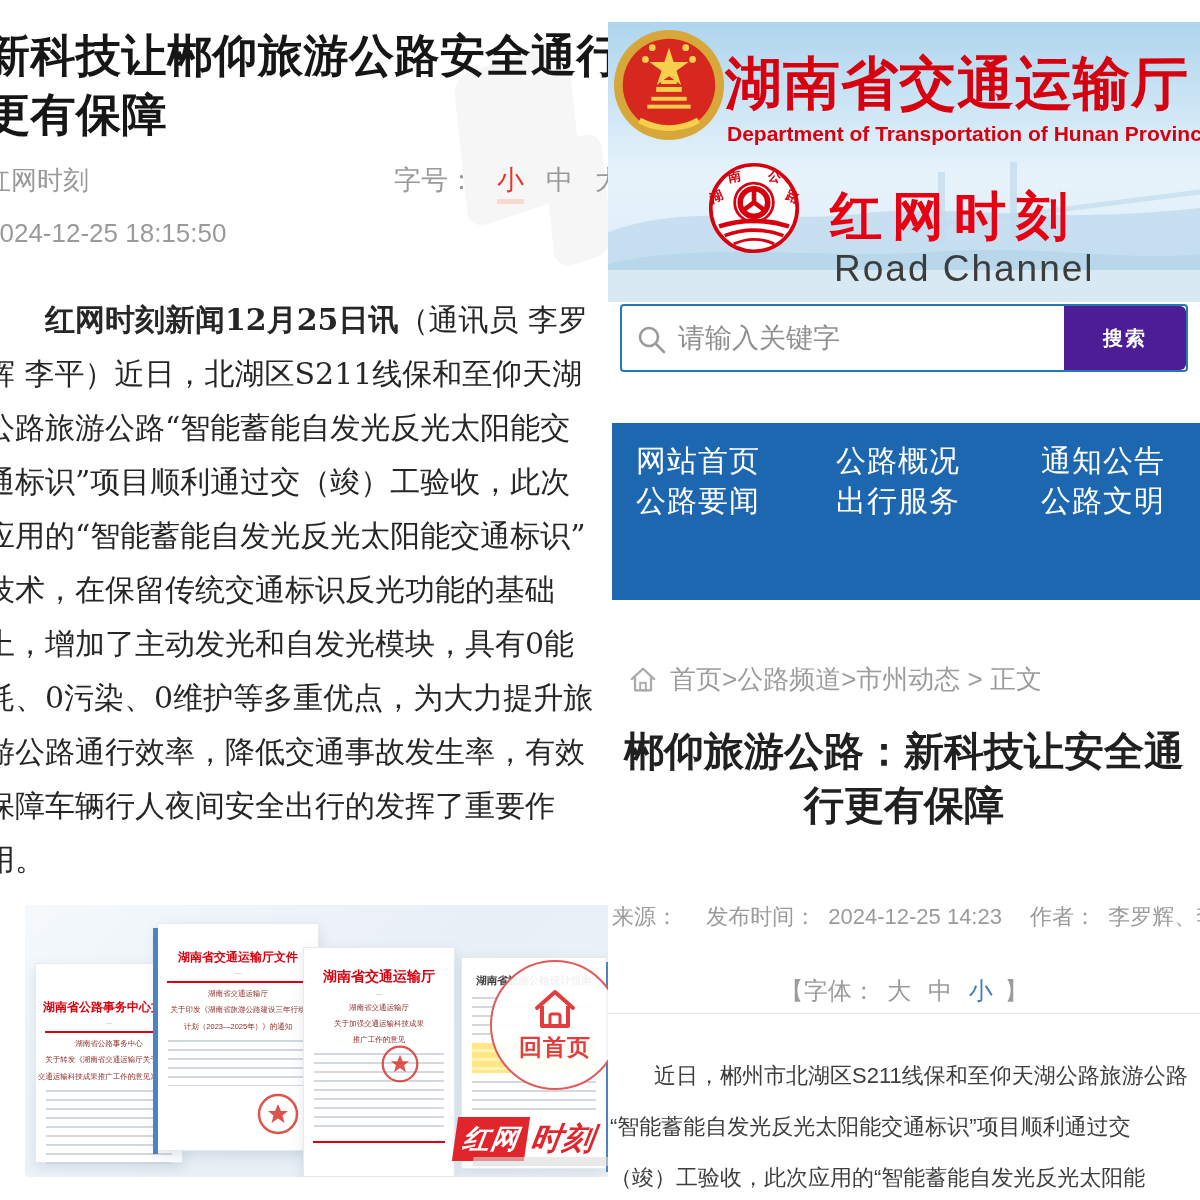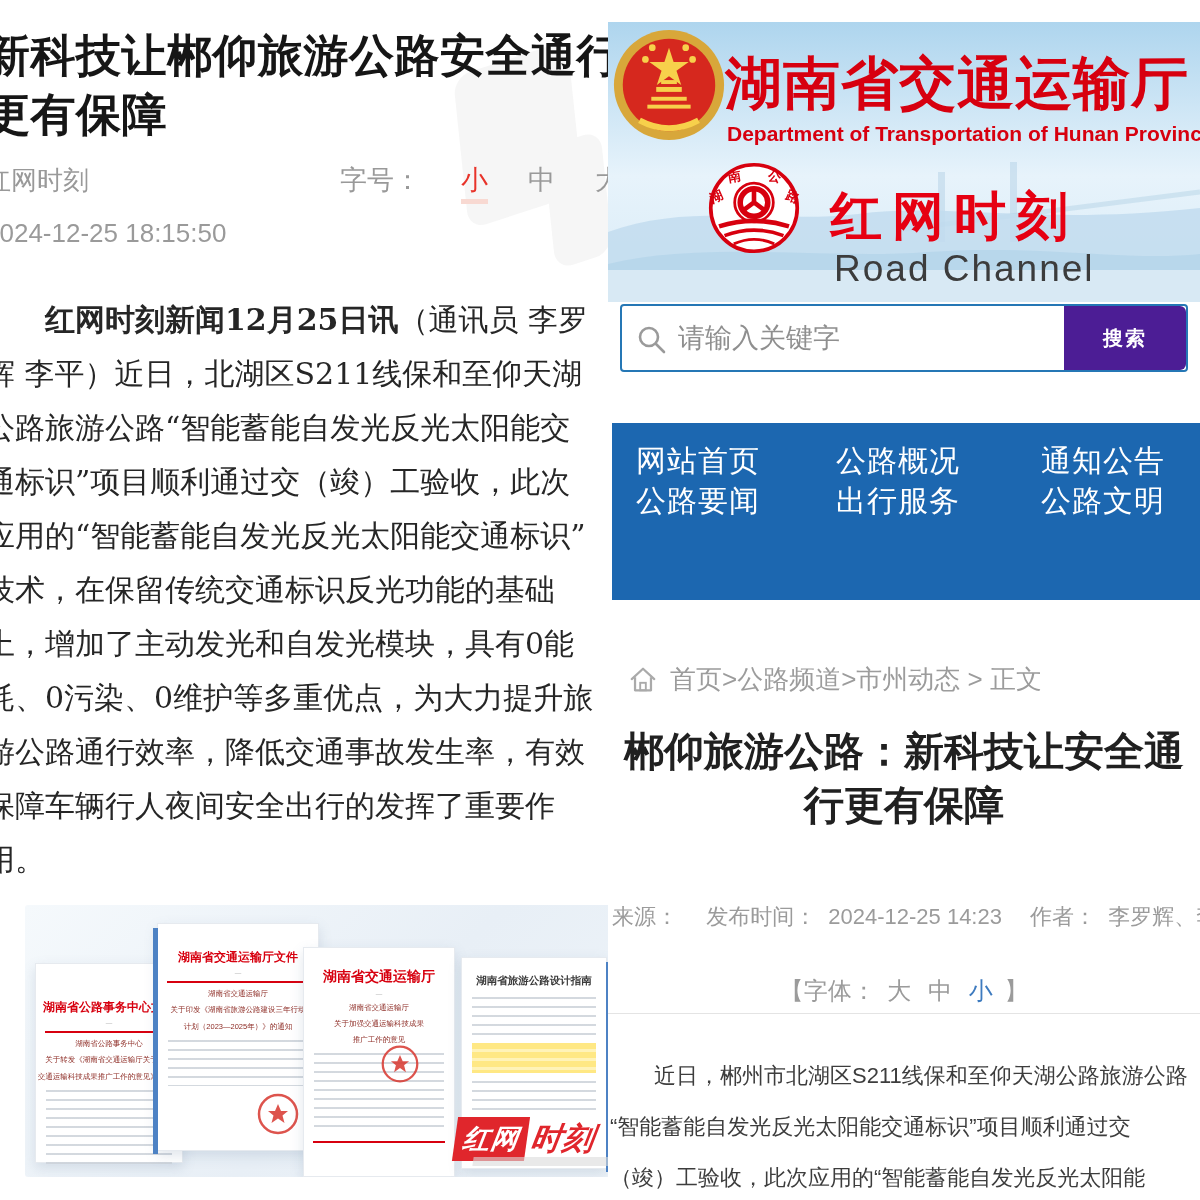--- a/index.html
+++ b/index.html
@@ -10,21 +10,21 @@
   
   .page-left { position:absolute; left:0; top:0; width:608px; height:1200px; overflow:hidden; background:#fff; }
   .wm { position:absolute; right:-30px; top:50px; width:220px; height:240px; opacity:.55; }
   .wm i { position:absolute; background:#efefef; border-radius:18px; display:block; }
   .wm i:nth-child(1){ width:120px; height:150px; left:40px; top:10px; transform:rotate(-18deg) skewX(-12deg); }
   .wm i:nth-child(2){ width:60px; height:120px; left:130px; top:90px; transform:rotate(-18deg) skewX(-12deg); }
   .lshift { position:absolute; left:-15px; top:0; width:655px; }
   .ltitle { margin-top:26px; font-size:45px; line-height:59px; font-weight:700; color:#161616; letter-spacing:.5px; }
   .lmeta { margin-top:18px; display:flex; align-items:baseline; font-size:26px; color:#999; }
   .lmeta .views { margin-left:38px; }
-  .fsgroup { margin-left:auto; margin-right:18px; display:flex; align-items:baseline; gap:40px; font-size:27px; color:#999; }
+  .fsgroup { margin-left:auto; margin-right:18px; display:flex; align-items:baseline; gap:22px; font-size:27px; color:#999; }
   .sz { cursor:pointer; }
   .sz.active { color:#e8332a; border-bottom:5px solid #f8d9d2; padding-bottom:1px; }
   .ldate { margin-top:14px; font-size:26px; color:#9a9a9a; }
   .lbody { margin-top:44px; font-family:"DejaVu Serif", serif; font-size:30px; color:#262626; }
   .lbline { line-height:54px; white-space:nowrap; }
   .lbline.first { text-indent:2em; }
   .lbline b { font-weight:700; }
 
   
   .lfigure { position:relative; margin:18px 0 0 40px; width:600px; height:272px; border-radius:3px;
@@ -175,20 +175,28 @@
         </div>
 
         <div class="doc doc4" style="left:436px; top:52px; width:146px; height:212px; padding-top:16px;">
           <div class="edgeR"></div>
           <div class="dt" style="font-size:10.5px;">湖南省旅游公路设计指南</div>
           <div class="bars" style="height:40px; margin-top:10px;"></div>
           <div class="hl"></div>
           <div class="bars" style="height:34px;"></div>
         </div>
 
+        <div class="homebtn">
+          <svg width="46" height="42" viewBox="0 0 46 42">
+            <path d="M5 20 L23 4 L41 20" fill="none" stroke="#e23c3c" stroke-width="4" stroke-linecap="round" stroke-linejoin="round"></path>
+            <path d="M10 18 L10 38 L36 38 L36 18" fill="none" stroke="#e23c3c" stroke-width="4" stroke-linejoin="round"></path>
+            <rect x="18" y="26" width="10" height="12" fill="none" stroke="#e23c3c" stroke-width="3" rx="2"></rect>
+          </svg>
+          <span>回首页</span>
+        </div>
 
         <div class="rwsk">
           <span class="box">红网</span>
           <span class="sk">时刻</span>
         </div>
         <div class="slogan"></div>
       </div>
     </div>
   </div>
 

